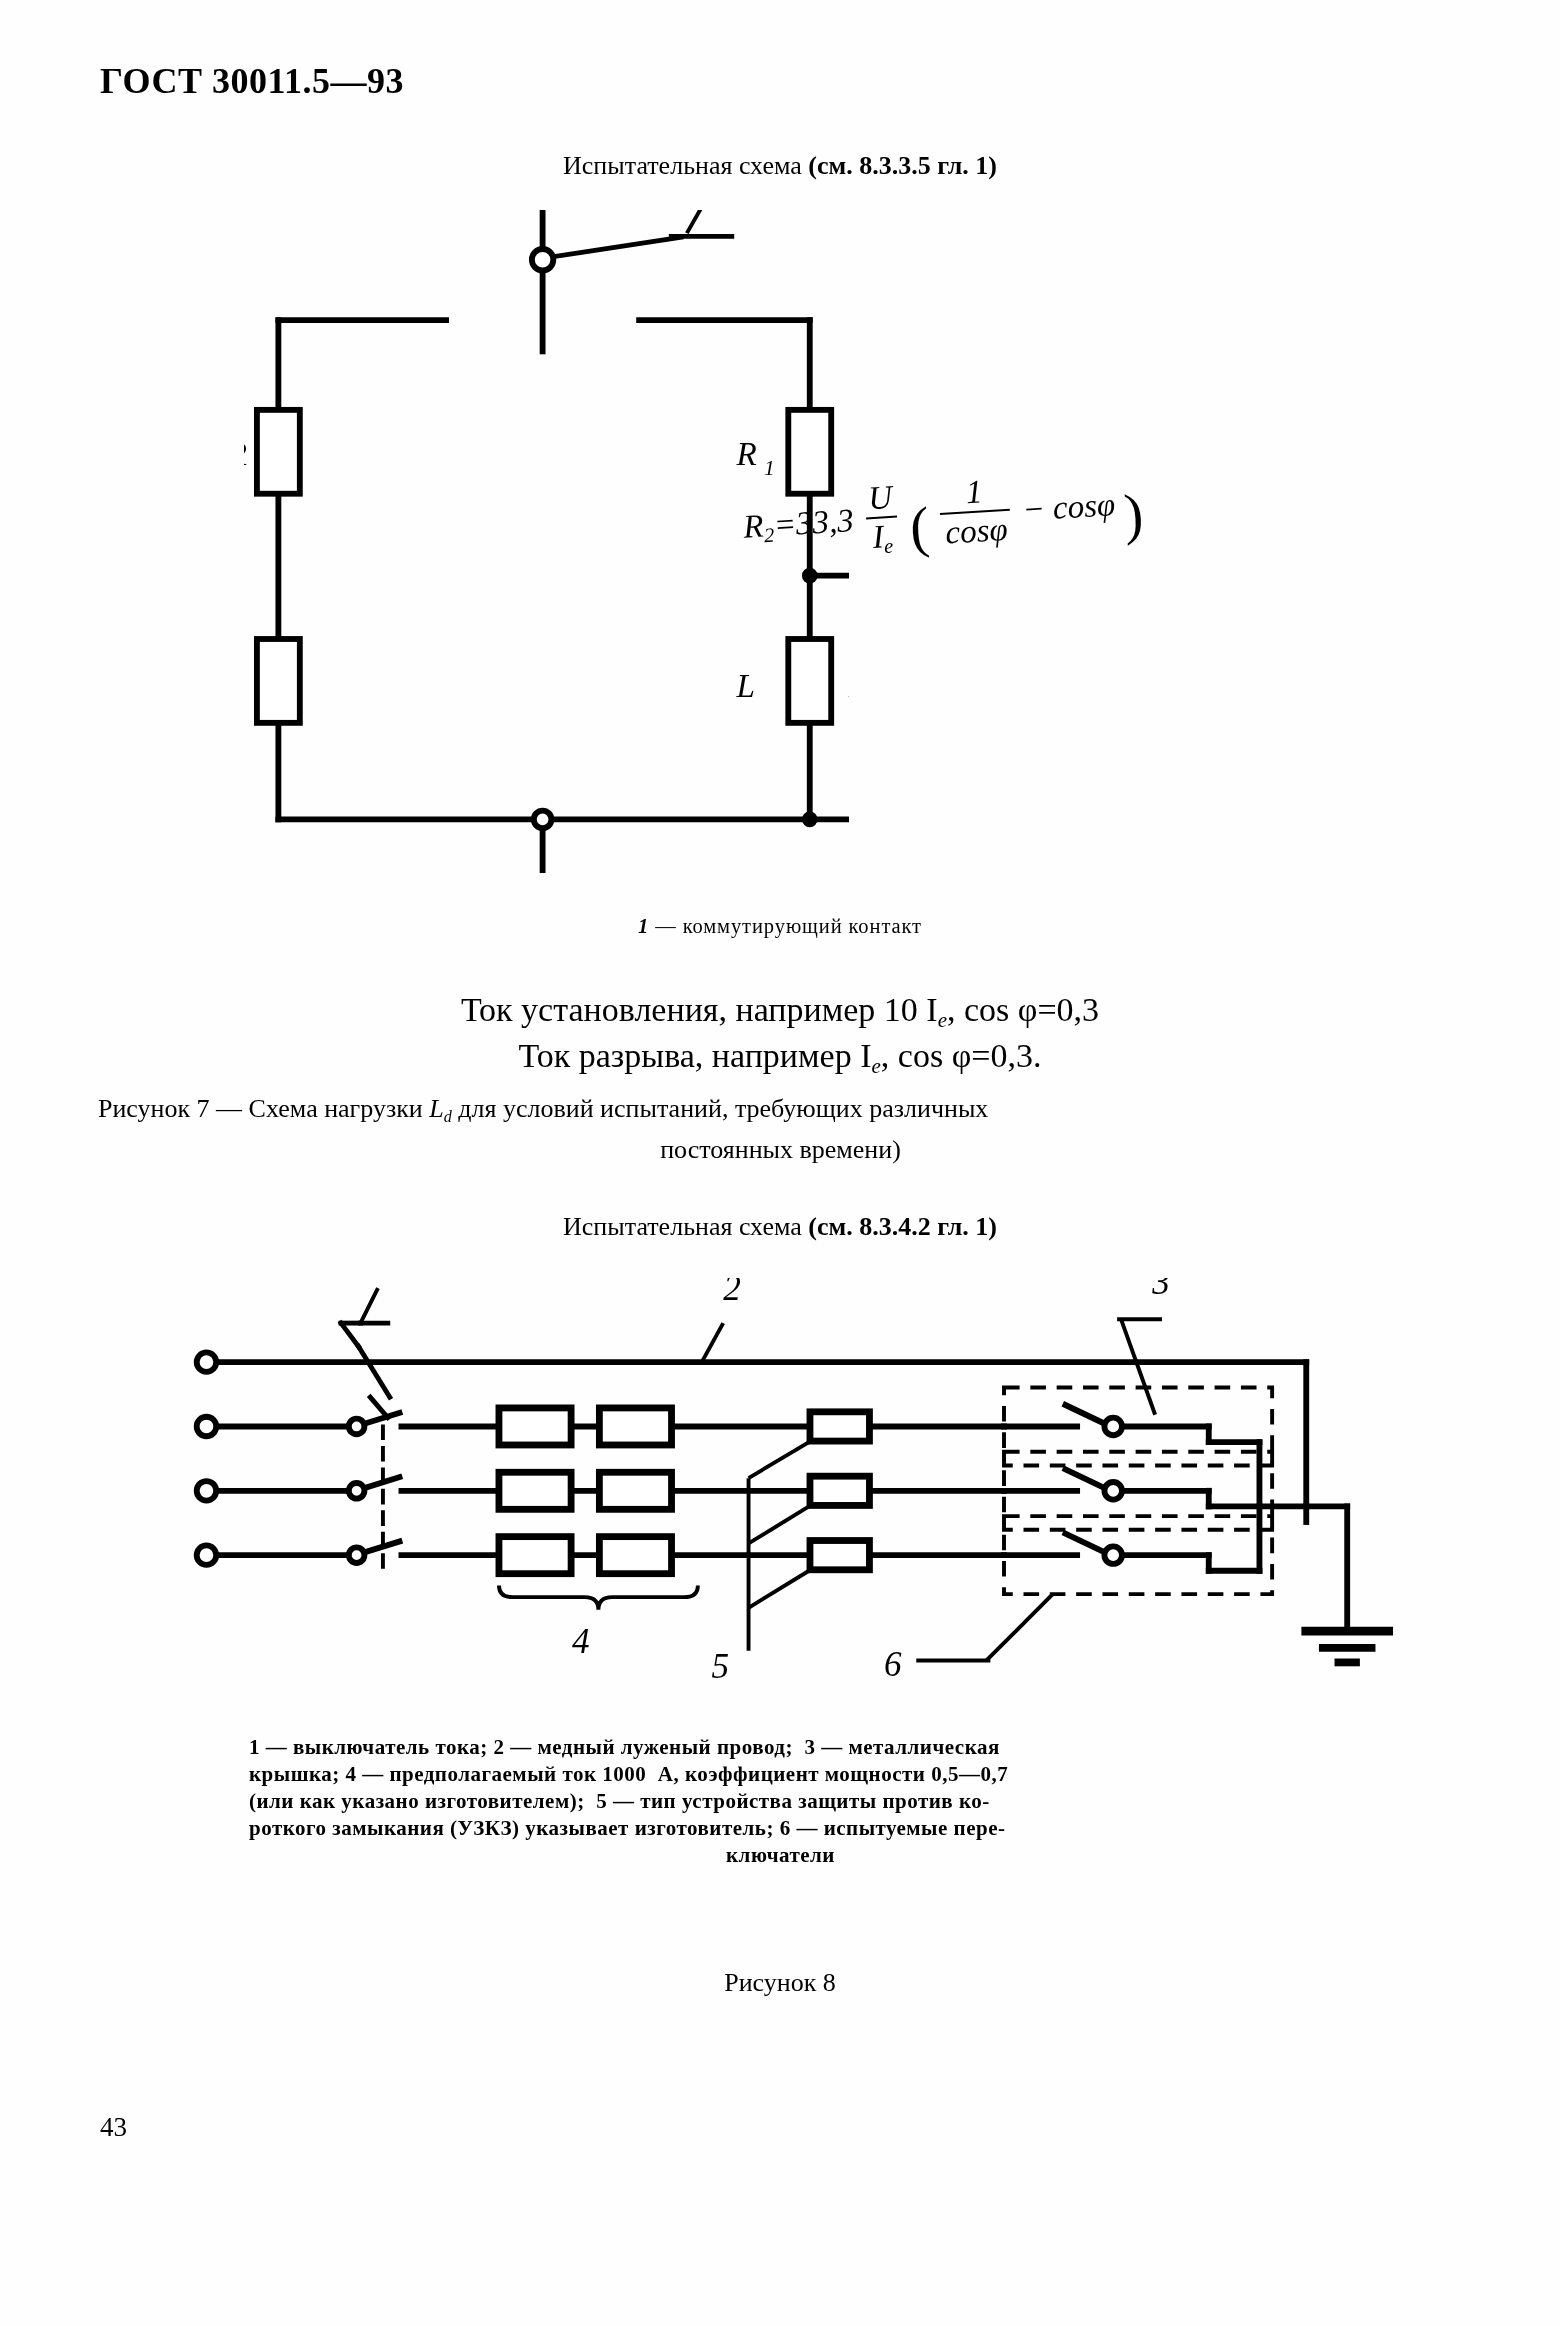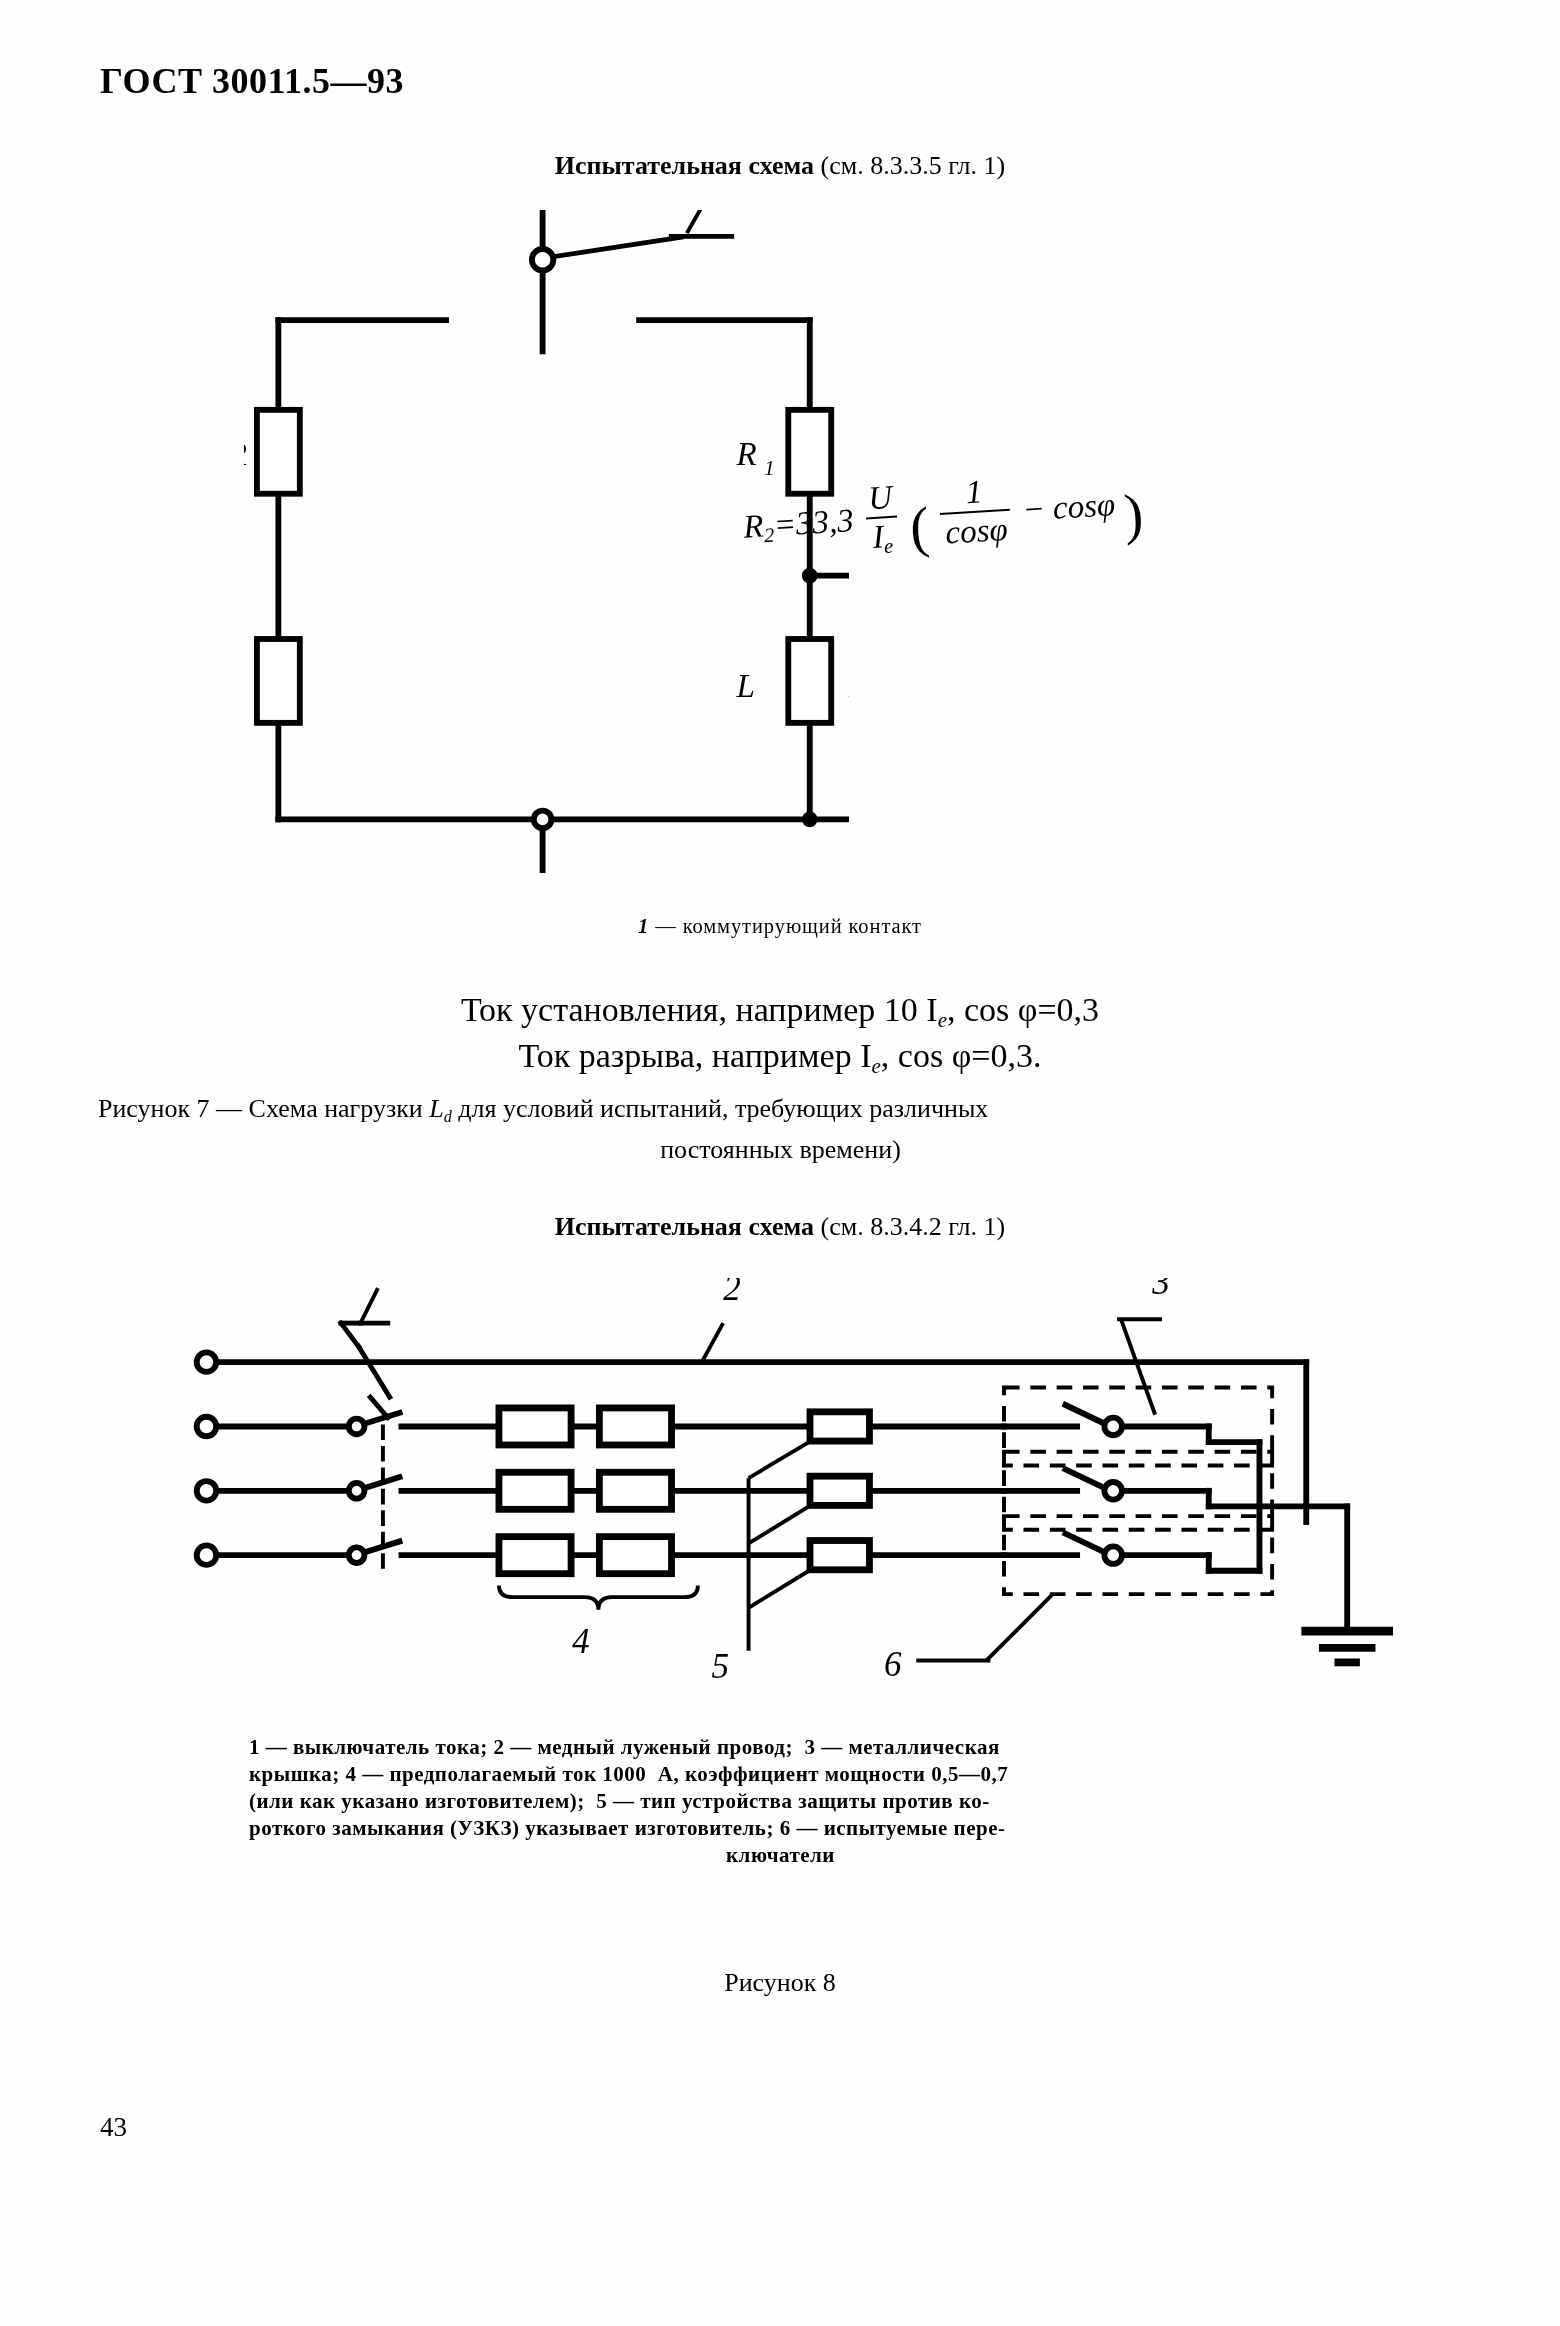--- a/index.html
+++ b/index.html
@@ -17,22 +17,22 @@
     position:absolute;left:100px;top:60px;
     font-family:"Liberation Serif","DejaVu Serif",serif;
     font-weight:700;font-size:36px;letter-spacing:0.5px;
   }
 
   
   .sec-title{
     position:absolute;width:100%;text-align:center;
     font-size:26px;
   }
-  .sec-title b{font-weight:700;}
-  .sec-title .ref{font-weight:400;}
+  .sec-title b{font-weight:400;}
+  .sec-title .ref{font-weight:700;}
 
   .fig-key{
     position:absolute;width:100%;text-align:center;
     font-size:20.5px;letter-spacing:0.9px;
   }
   .fig-key i{font-style:italic;font-weight:700;}
 
   .centerline{
     position:absolute;width:100%;text-align:center;font-size:34px;margin-top:8px;
   }

